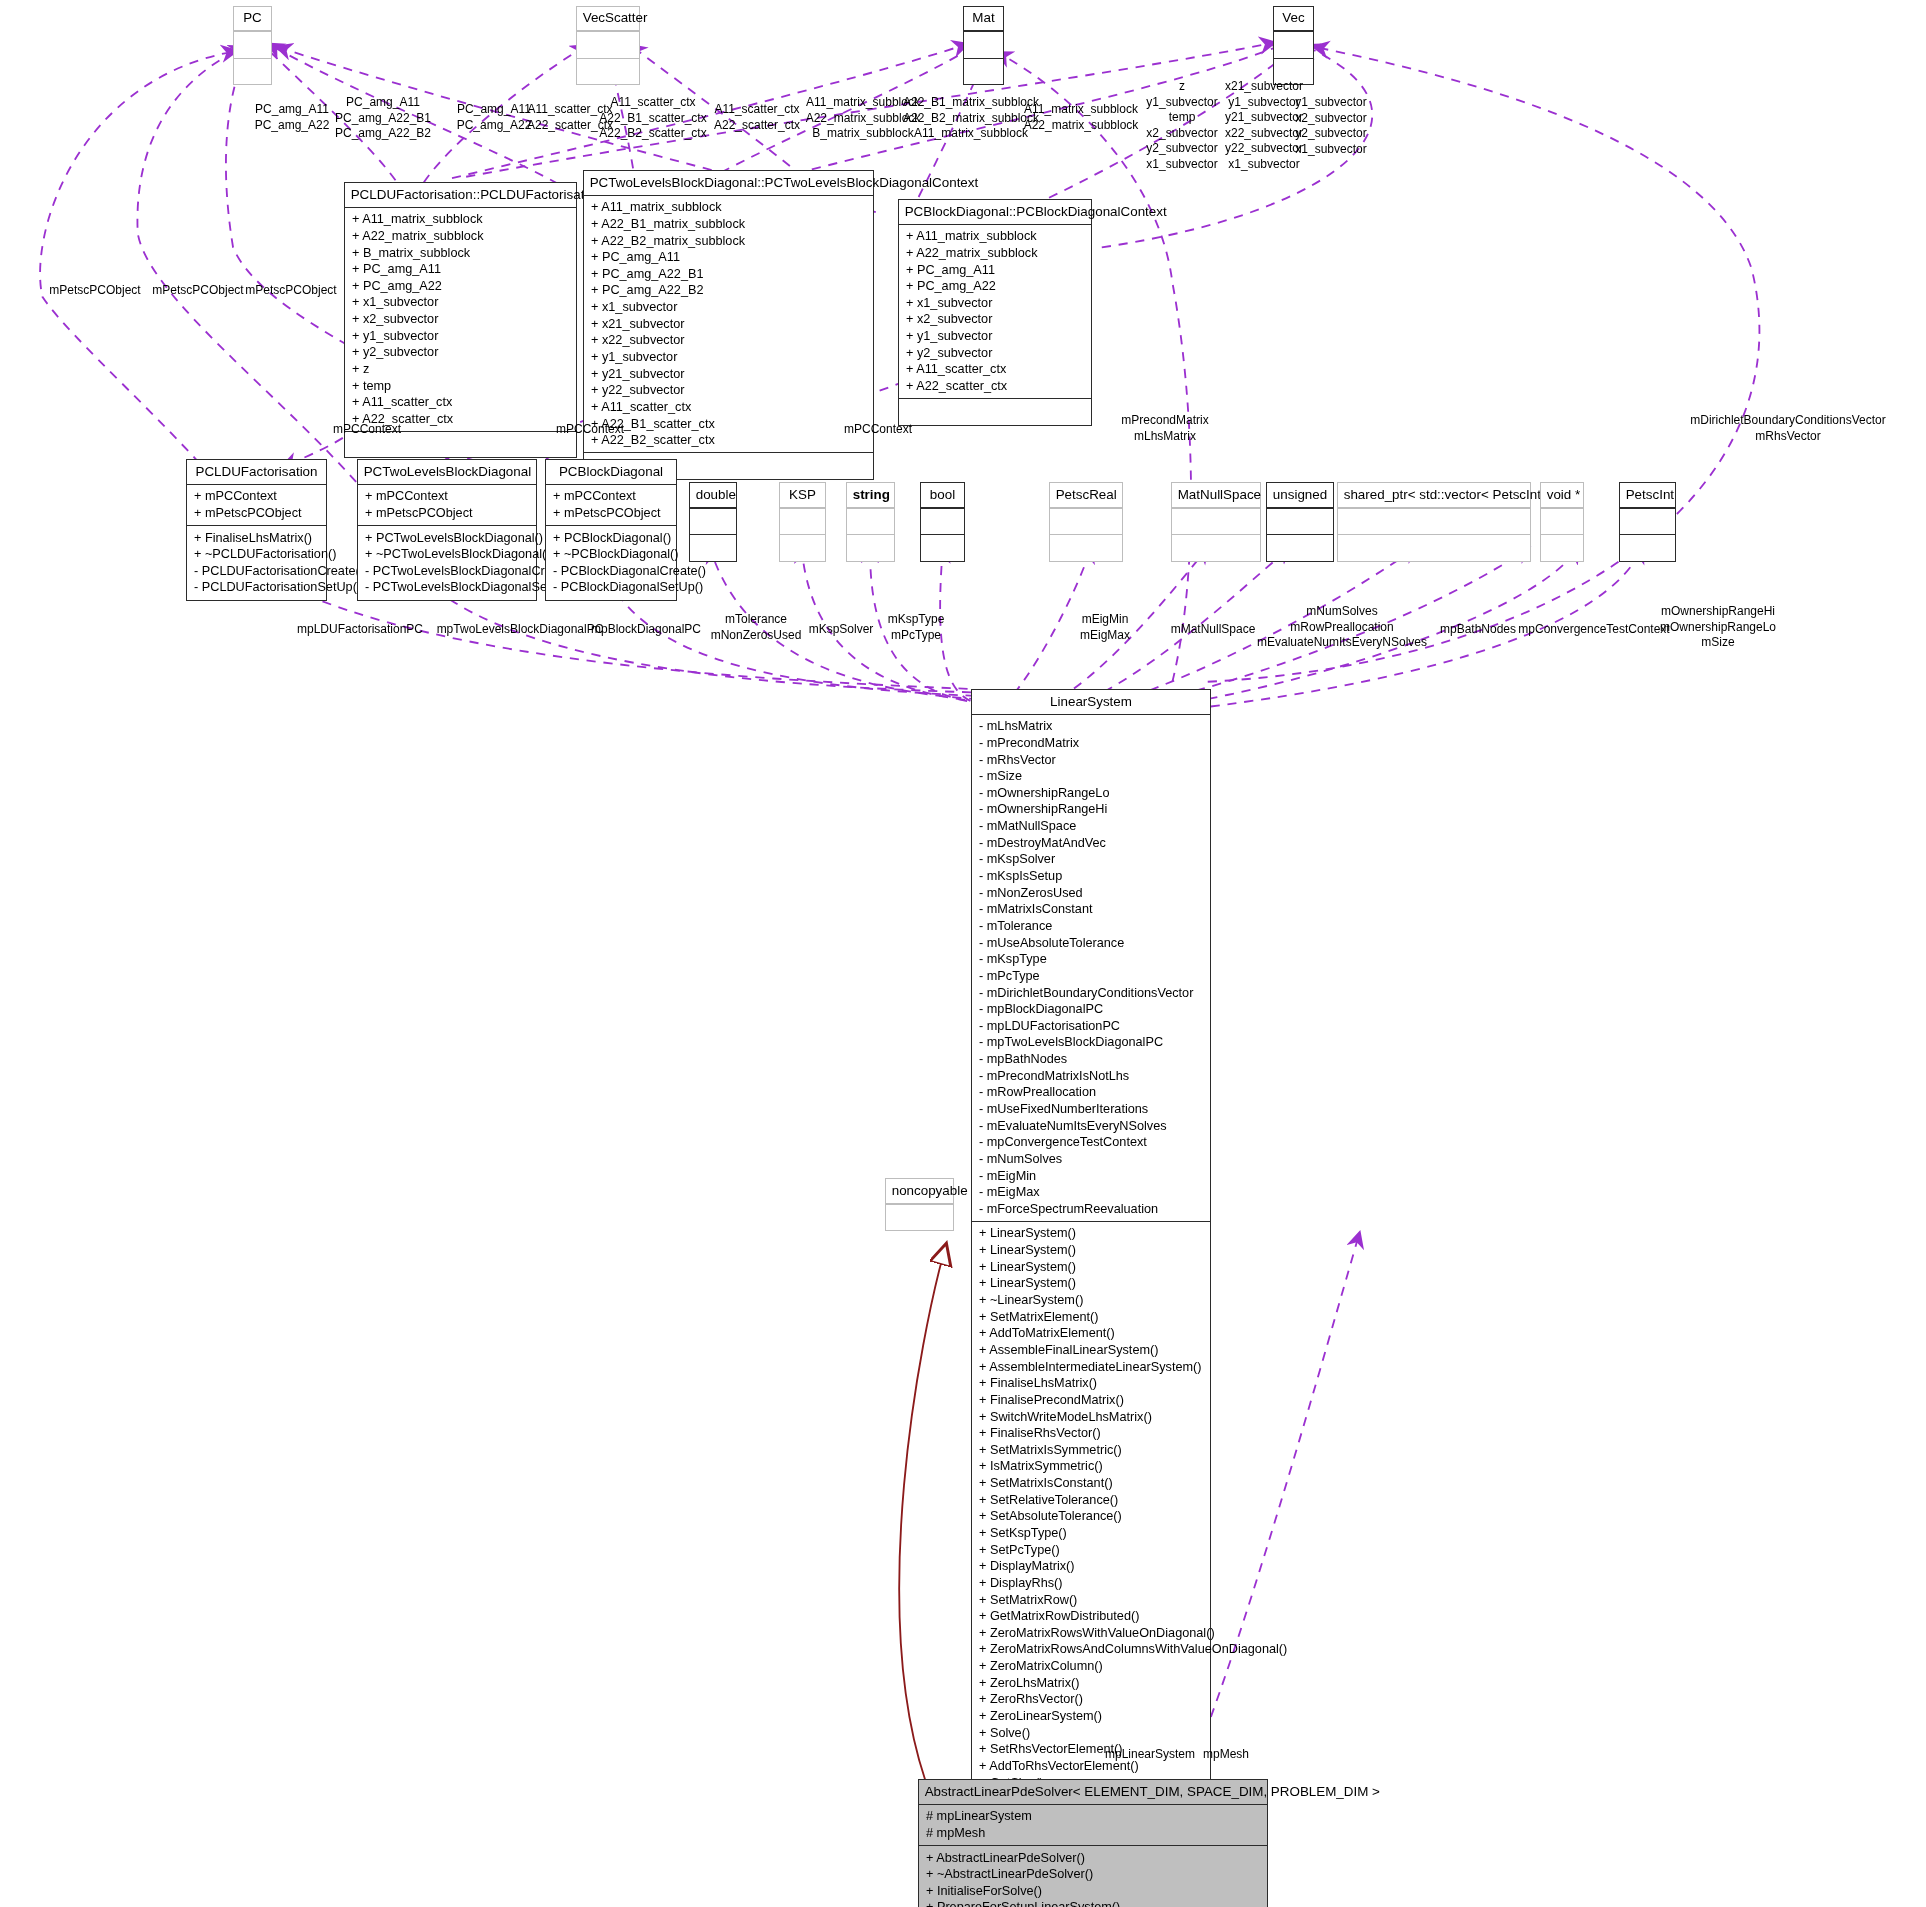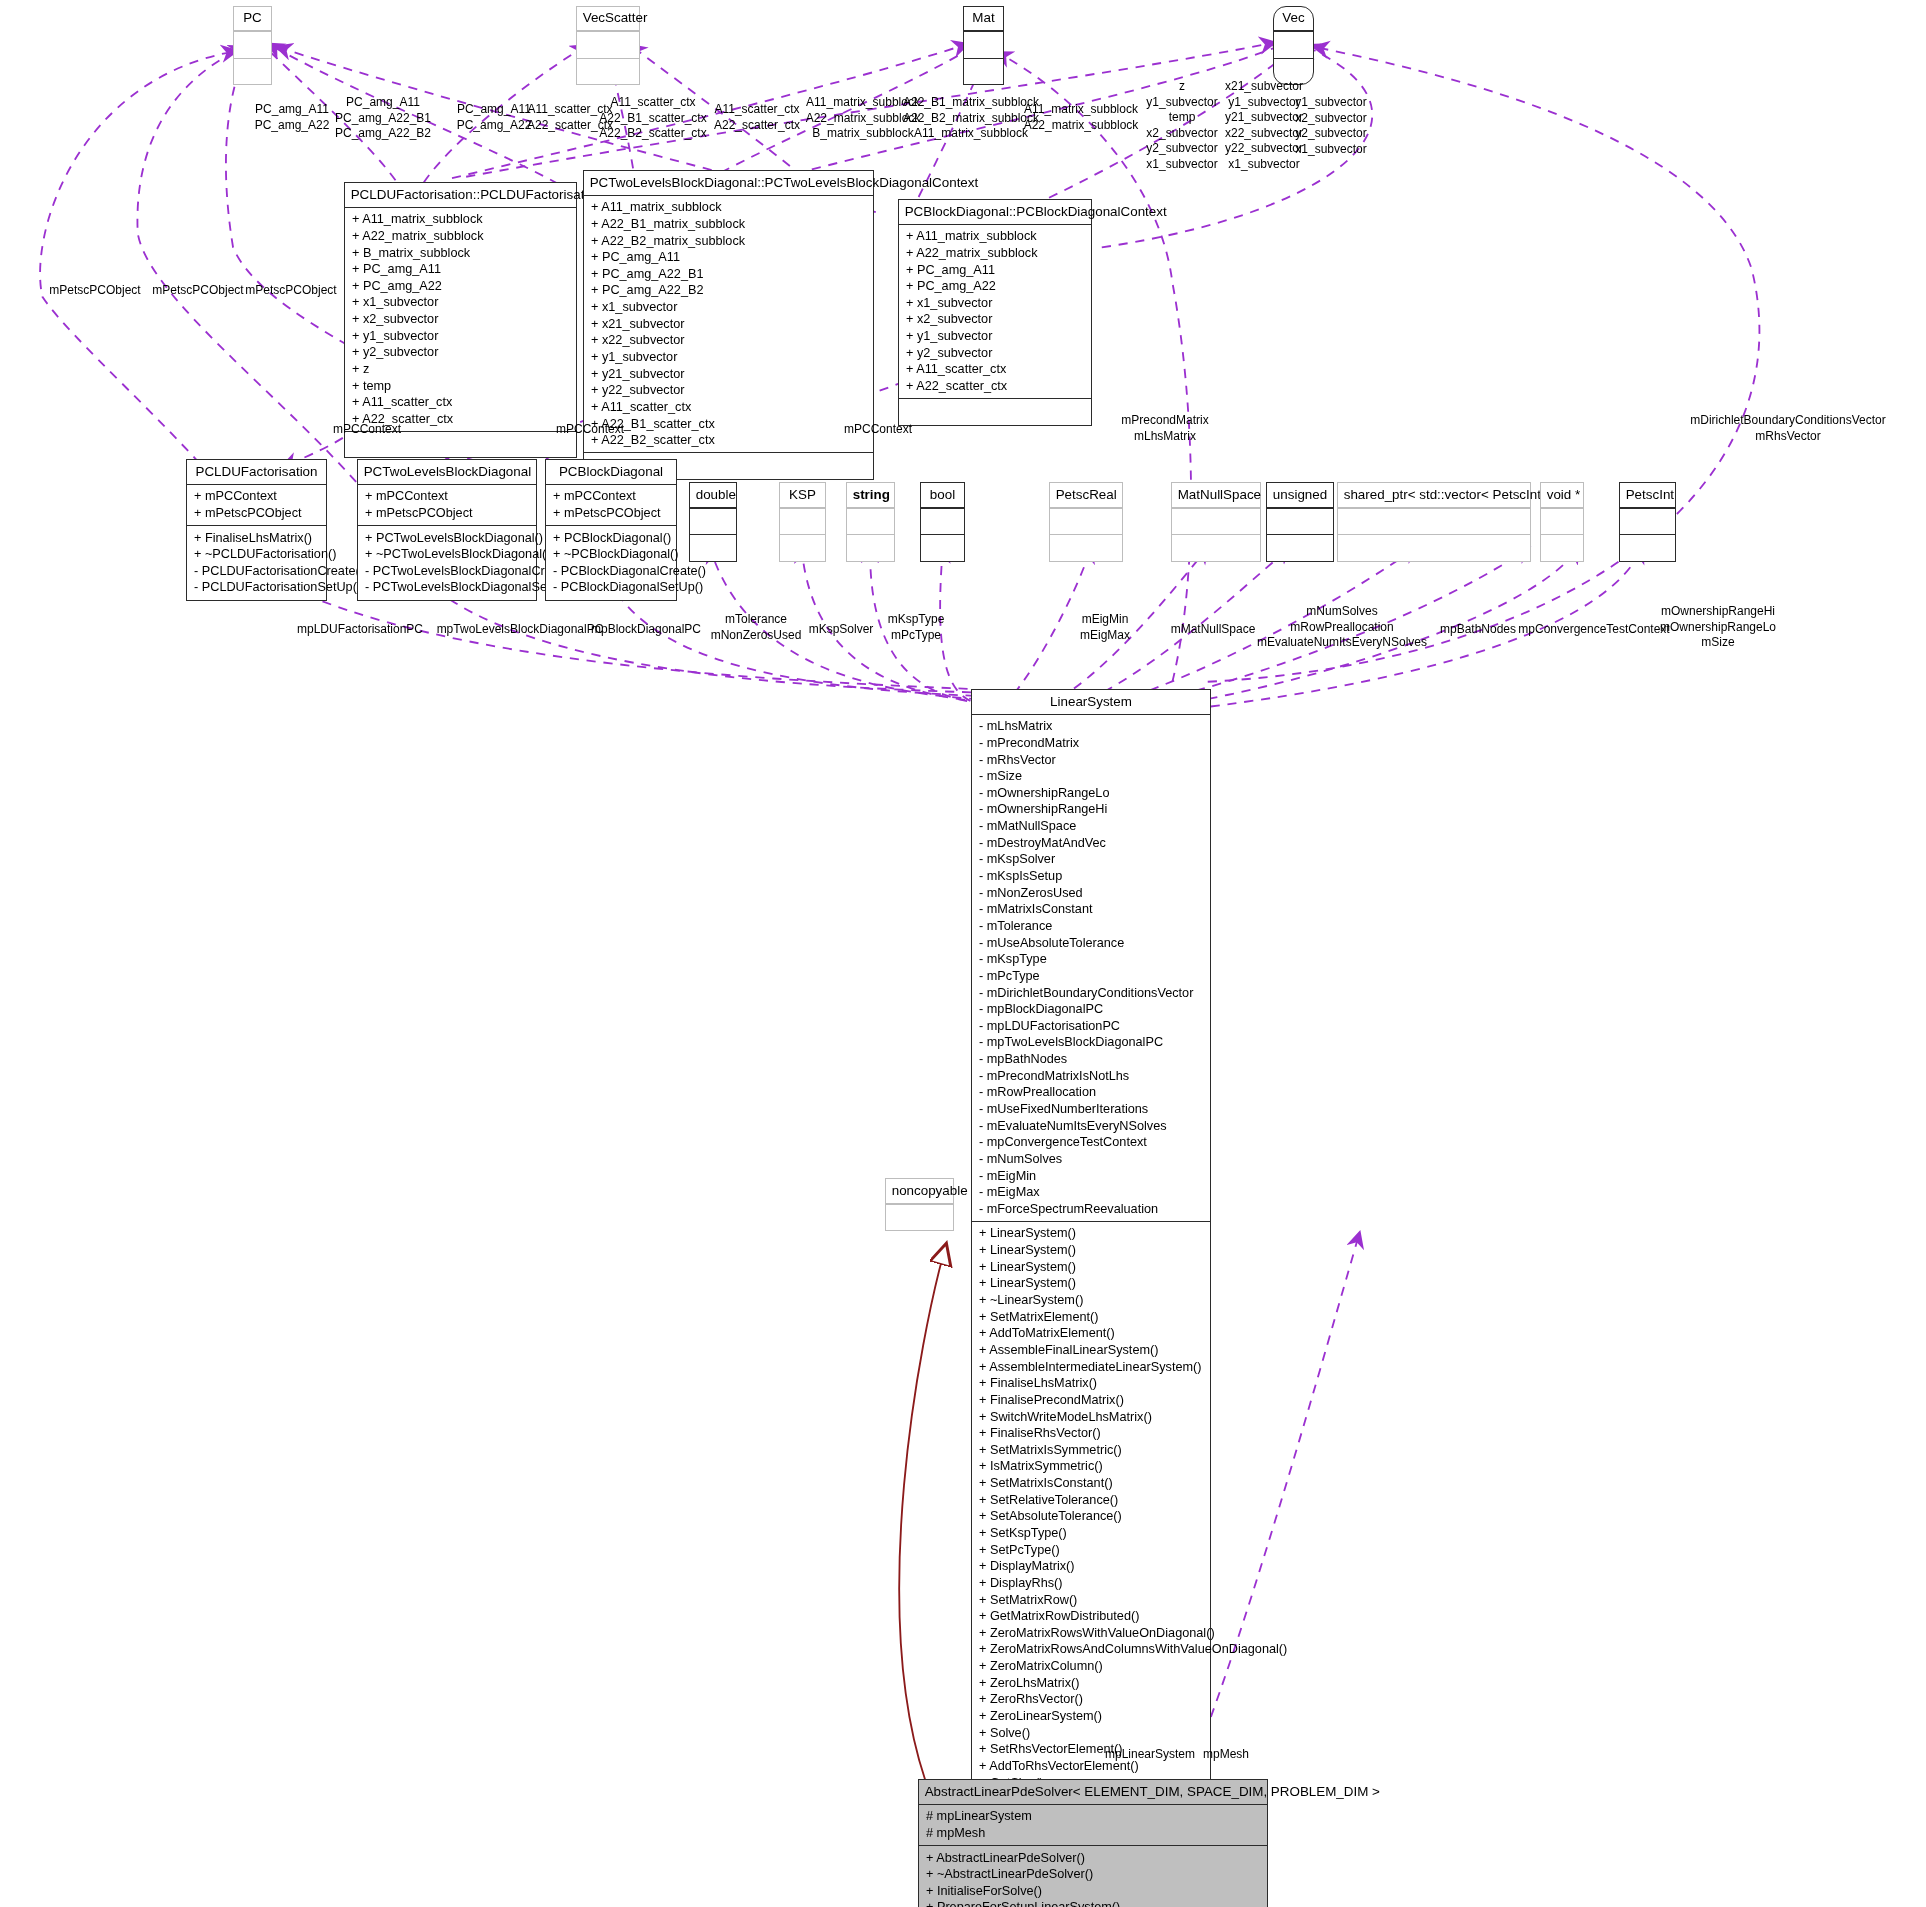--- a/index.html
+++ b/index.html
@@ -108,21 +108,21 @@
     <div class="sec empty"></div>
     <div class="sec empty"></div>
   </div>
 
   <div class="node solid" style="left:963px;top:5.7px;width:41px;">
     <div class="cap">Mat</div>
     <div class="sec empty"></div>
     <div class="sec empty"></div>
   </div>
 
-  <div class="node solid" style="left:1273px;top:5.7px;width:41px;border-radius:13px;">
+  <div class="node solid" style="left:1273px;top:5.7px;width:41px;">
     <div class="cap">Vec</div>
     <div class="sec empty"></div>
     <div class="sec empty"></div>
   </div>
 
   <div class="node solid" style="left:344px;top:182px;width:233px;">
     <div class="cap">PCLDUFactorisation::PCLDUFactorisationContext</div>
     <div class="sec first">
         <div>+ A11_matrix_subblock</div>
         <div>+ A22_matrix_subblock</div>

